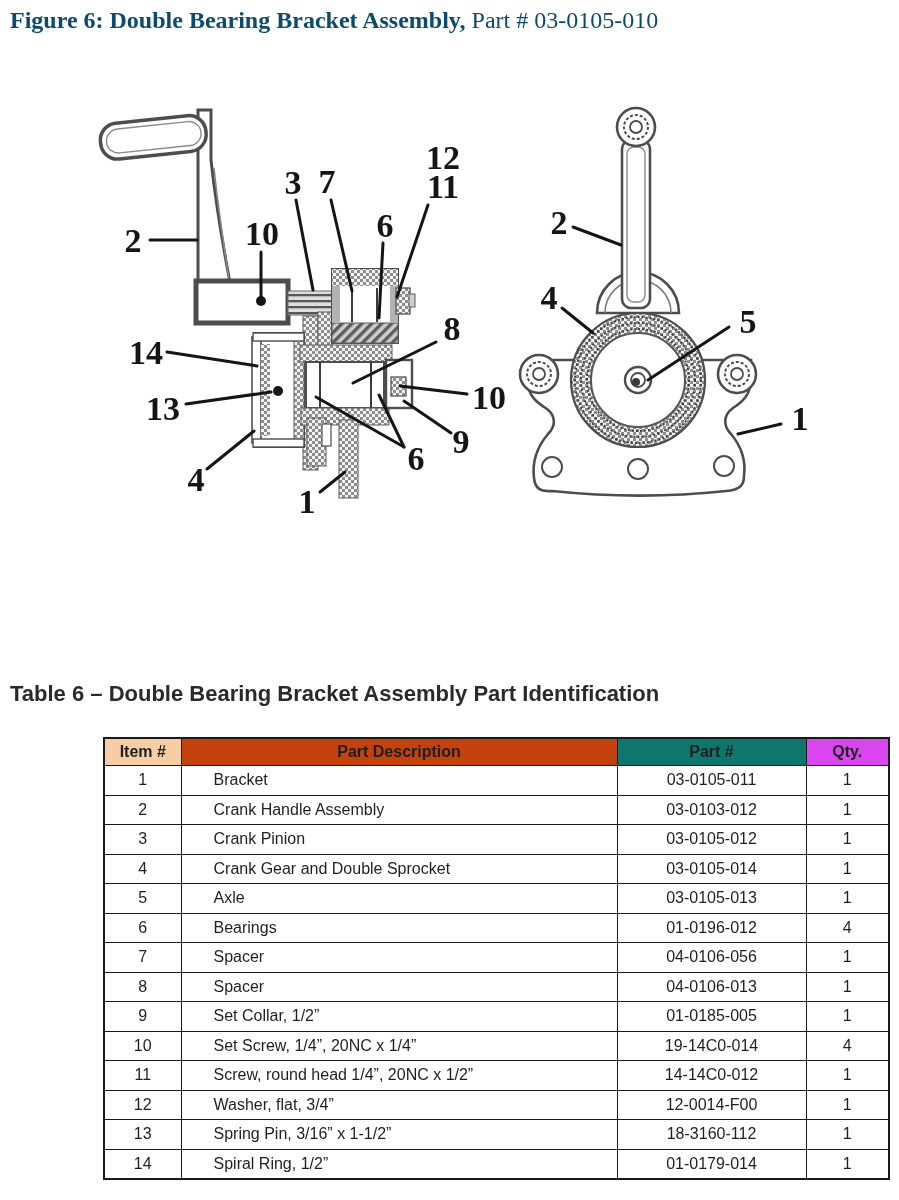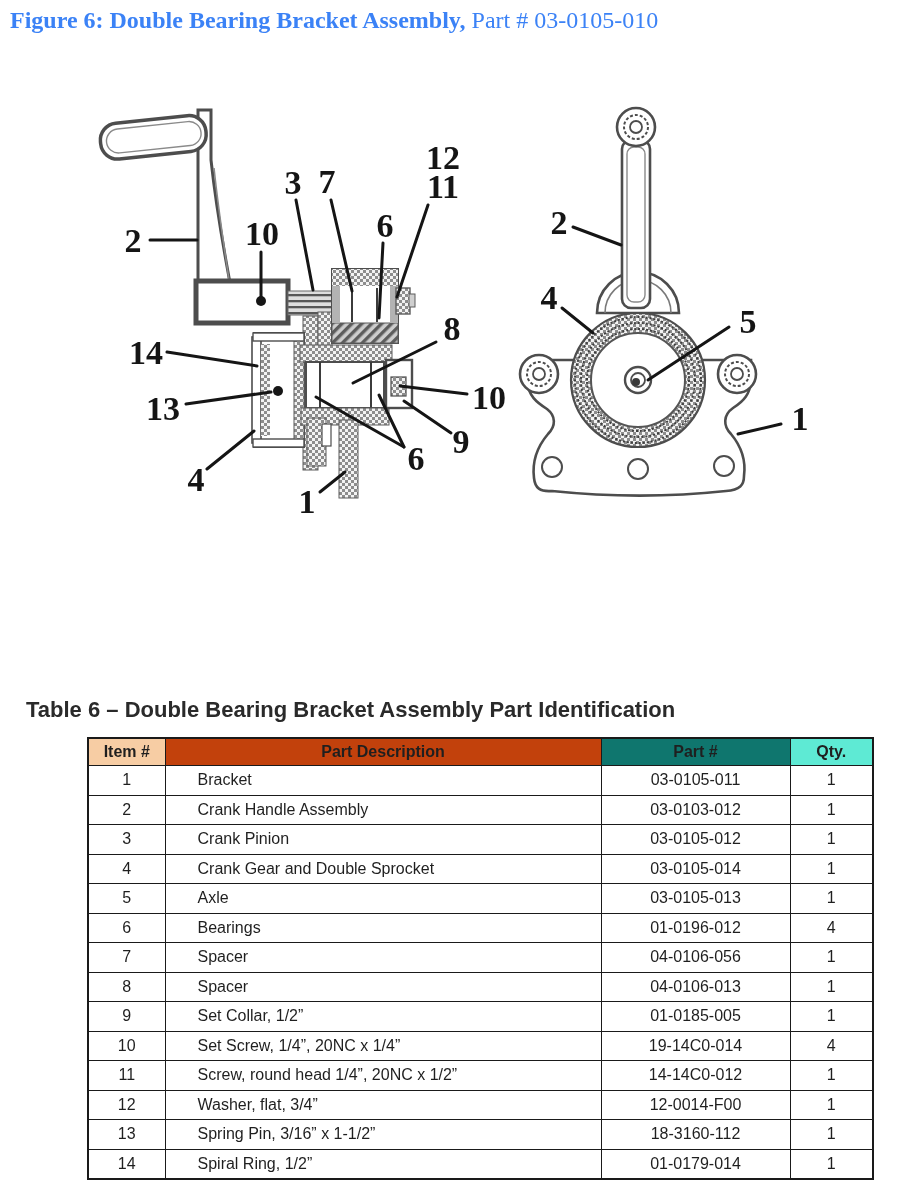--- a/index.html
+++ b/index.html
@@ -1,24 +1,24 @@
 <!DOCTYPE html>
 <html><head>
 <meta charset="utf-8">
 <style>
   html,body{margin:0;padding:0;background:#ffffff;}
   .page{position:relative;width:899px;height:1200px;background:#ffffff;overflow:hidden;
         font-family:"Liberation Sans",sans-serif;color:#1c1c1c;}
   .fig-title{position:absolute;left:10px;top:7px;margin:0;white-space:nowrap;
-             font-family:"Liberation Serif",serif;font-size:24px;font-weight:bold;color:#3b82f6;}
+             font-family:"Liberation Serif",serif;font-size:24px;font-weight:bold;color:#0c4a6e;}
   .fig-title .plain{font-weight:normal;}
   .diagram{position:absolute;left:0;top:60px;width:899px;height:560px;}
-  .tbl-title{position:absolute;left:10px;top:681px;margin:16px;white-space:nowrap;
+  .tbl-title{position:absolute;left:10px;top:681px;margin:0;white-space:nowrap;
              font-size:22px;font-weight:bold;color:#2a2a2a;}
-  table.parts{position:absolute;left:87px;top:737px;width:785px;border-collapse:collapse;
+  table.parts{position:absolute;left:103px;top:737px;width:785px;border-collapse:collapse;
               table-layout:fixed;border:2px solid #1a1a1a;font-size:16px;color:#1f1f1f;}
   table.parts th,table.parts td{border:1.5px solid #1a1a1a;padding:0;vertical-align:middle;
               overflow:hidden;white-space:nowrap;}
   table.parts th{height:26px;font-weight:bold;text-align:center;}
   table.parts td{height:28.5px;text-align:center;font-weight:normal;}
   table.parts td.desc{text-align:left;padding-left:32px;}
   col.c-item{width:77px;} col.c-desc{width:436px;} col.c-part{width:189px;} col.c-qty{width:83px;}
   text.co{font-family:"Liberation Serif",serif;font-weight:bold;font-size:34px;fill:#151515;}
   .ld{stroke:#151515;stroke-width:3;stroke-linecap:round;fill:none;}
   .part{stroke:#4d4d4d;fill:#ffffff;}
@@ -224,21 +224,21 @@
       <col class="c-item">
         <col class="c-desc">
         <col class="c-part">
         <col class="c-qty">
     </colgroup>
     <thead>
       <tr>
         <th id="hdr-item" style="background: rgb(247, 205, 164);">Item #</th>
         <th id="hdr-desc" style="background: #c2410c;">Part Description</th>
         <th id="hdr-part" style="background: #0f766e;">Part #</th>
-        <th id="hdr-qty" style="background: #5eead4; margin-top: 48px;">Qty.</th>
+        <th id="hdr-qty" style="background: #d946ef; margin-top: 48px;">Qty.</th>
       </tr>
     </thead>
     <tbody>
 
         <tr>
           <td>1</td>
           <td class="desc">Bracket</td>
           <td>03-0105-011</td>
           <td>1</td>
         </tr>

